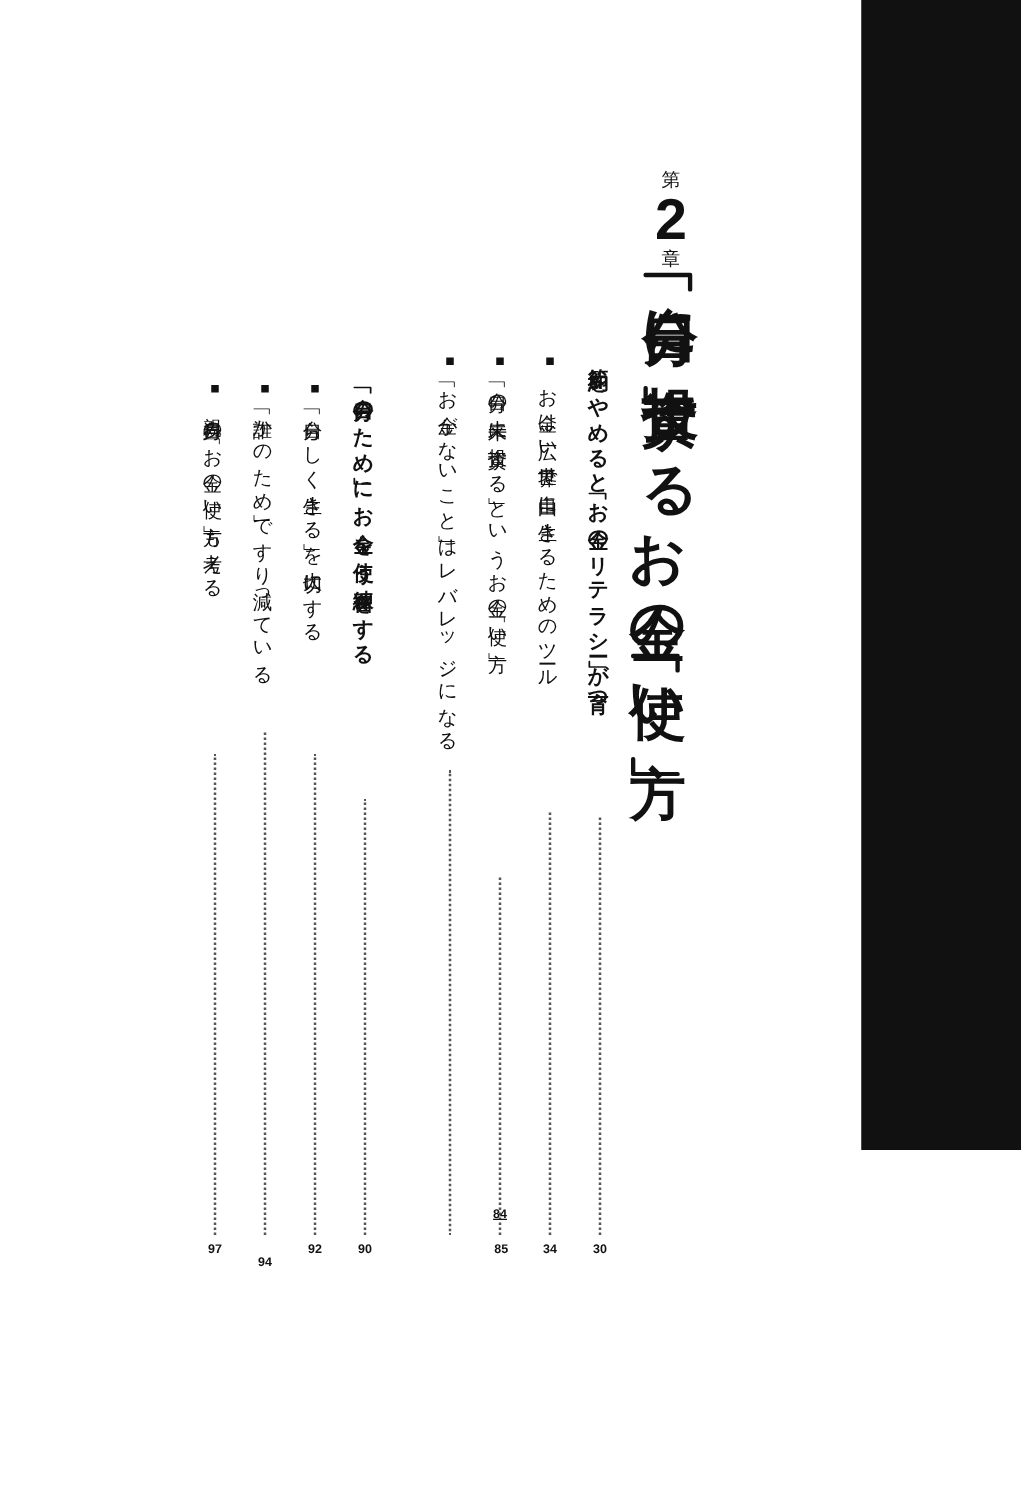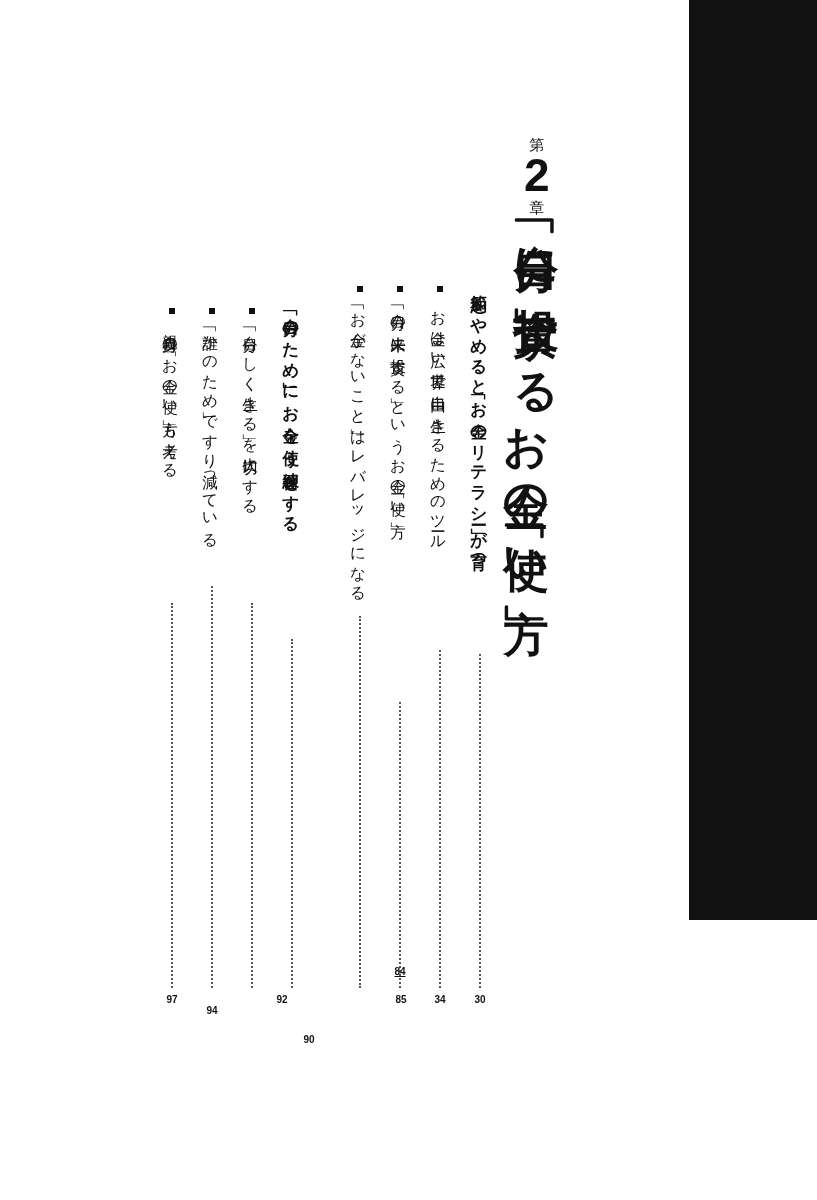--- a/index.html
+++ b/index.html
@@ -182,27 +182,27 @@
     </div>
     <div class="toc-entry" style="left: 225px;">
       <span class="toc-bullet" style="left: 12px; top: 4px;"></span>
       <div class="vertical toc-text" style="position: absolute; top: 18px; left: 4px;">「お金がないこと」はレバレッジになる</div>
       <div class="toc-dots" style="left: 14px; top: 333.6px; height: 372.4px;"></div>
       <div class="toc-page" style="left: 1px; top: 712px; margin-left: 41px;">85</div>
     </div>
     <div class="toc-entry" style="left: 157px;">
       <div class="vertical toc-text bold" style="position: absolute; top: 22px; left: 4px;">「自分のため」にお金を使う練習をする</div>
       <div class="toc-dots" style="left: 14px; top: 357.4px; height: 348.6px;"></div>
-      <div class="toc-page" style="left: 18px; top: 712px; margin-top: 40px;">90</div>
+      <div class="toc-page" style="left: 1px; top: 712px;">90</div>
     </div>
     <div class="toc-entry" style="left: 117px;">
       <span class="toc-bullet" style="left: 12px; top: 26px;"></span>
       <div class="vertical toc-text" style="position: absolute; top: 40px; left: 4px;">「自分らしく生きる」を大切にする</div>
       <div class="toc-dots" style="left: 14px; top: 321.2px; height: 384.8px;"></div>
-      <div class="toc-page" style="left: 1px; top: 712px; margin-left: 30px;">92</div>
+      <div class="toc-page" style="left: 1px; top: 712px;">92</div>
     </div>
     <div class="toc-entry" style="left: 77px;">
       <span class="toc-bullet" style="left: 12px; top: 26px;"></span>
       <div class="vertical toc-text" style="position: absolute; top: 40px; left: 4px;">「誰かのため」ですり減っている</div>
       <div class="toc-dots" style="left: 14px; top: 304px; height: 402px;"></div>
       <div class="toc-page" style="left: 1px; top: 712px; margin-top: 11px;">94</div>
     </div>
     <div class="toc-entry" style="left: 37px;">
       <span class="toc-bullet" style="left: 12px; top: 26px;"></span>
       <div class="vertical toc-text" style="position: absolute; top: 40px; left: 4px;">親自身の「お金の使い方」も考える</div>

